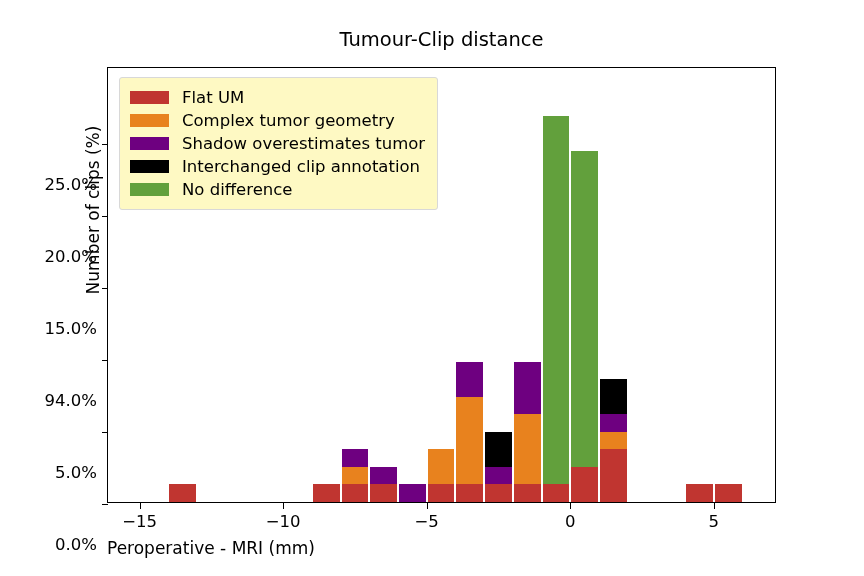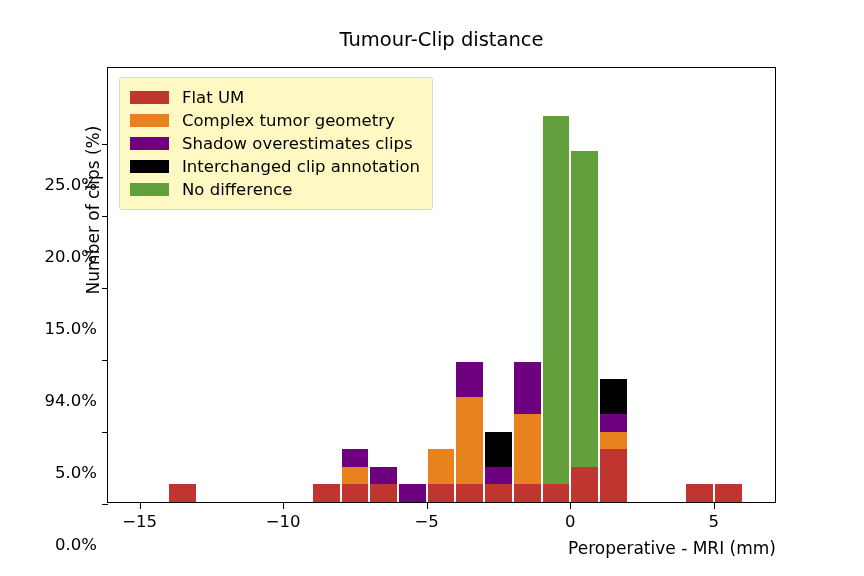--- a/index.html
+++ b/index.html
@@ -39,21 +39,21 @@
     white-space:nowrap;
   }
 
   
   .xtick { position:absolute; top:100%; height:6.5px; width:0;
            border-left:1.6px solid #000; }
   .xlabel-txt { position:absolute; top:100%; margin-top:10px;
                 transform:translateX(-50%); font-size:16.5px; color:#000;
                 white-space:nowrap; }
   #xlabel-axis {
-    position:absolute; left:107px; top:538px; width:669px; text-align:right;
+    position:absolute; left:107px; top:538px; width:669px; text-align:left;
     font-size:17px; color:#000; white-space:nowrap;
   }
 
   
   #legend {
     position:absolute; left:119px; top:77px;
     background:#fef9c3; border:1px solid #d8d8d8; border-radius:3px;
     padding:8px 12px 8px 10px;
   }
   .legend-row { display:flex; align-items:center; height:23px; }
@@ -163,21 +163,21 @@
       <div class="legend-row">
         <div class="legend-swatch" style="background: rgb(192, 53, 48);"></div>
         <div class="legend-label">Flat UM</div>
       </div>
       <div class="legend-row">
         <div class="legend-swatch" style="background: rgb(232, 130, 30);"></div>
         <div class="legend-label">Complex tumor geometry</div>
       </div>
       <div class="legend-row">
         <div class="legend-swatch" style="background: rgb(110, 0, 128);"></div>
-        <div class="legend-label">Shadow overestimates clips</div>
+        <div class="legend-label">Shadow overestimates tumor</div>
       </div>
       <div class="legend-row">
         <div class="legend-swatch" style="background: rgb(0, 0, 0);"></div>
         <div class="legend-label">Interchanged clip annotation</div>
       </div>
       <div class="legend-row">
         <div class="legend-swatch" style="background: rgb(98, 160, 60);"></div>
         <div class="legend-label">No difference</div>
       </div>
     </div>

